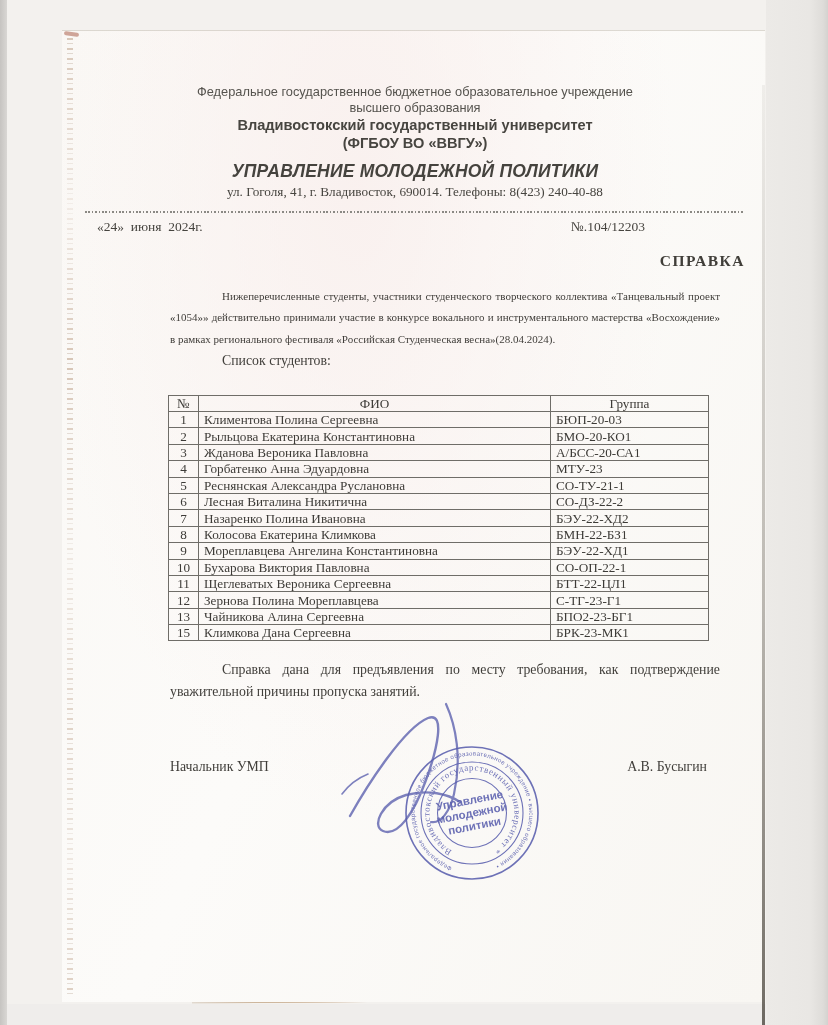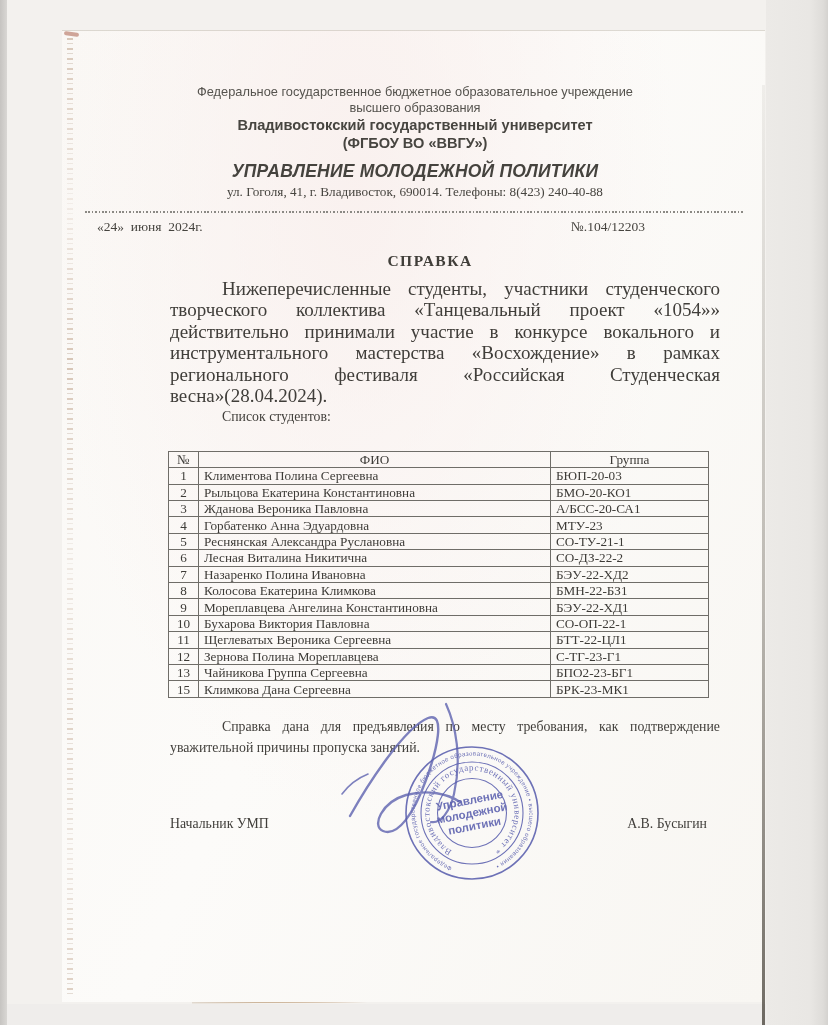--- a/index.html
+++ b/index.html
@@ -59,22 +59,22 @@
   .h-univ,.h-abbr{font-family:"Liberation Sans",sans-serif;font-weight:bold;font-size:14.6px;line-height:17.5px;text-align:center;color:#474540;}
   .h-univ{margin-top:2px;}
   .h-dept{font-family:"Liberation Sans",sans-serif;font-weight:bold;font-size:17.5px;line-height:21px;text-align:center;color:#45433e;margin-top:9px;letter-spacing:.2px;font-style:italic;}
   .h-addr{font-size:13.2px;line-height:16px;text-align:center;color:#46443f;margin-top:2px;}
   .dotted-rule{
     margin-top:11px;height:2px;
     background:repeating-linear-gradient(90deg,#8b8984 0 1.6px,transparent 1.6px 3.4px);
   }
   .meta-row{display:flex;justify-content:space-between;margin-top:6px;padding:0 100px 0 12px;font-size:13.5px;color:#46443f;}
   .meta-row span{white-space:pre;}
-  .doc-title{margin-top:17px;text-align:center;font-weight:bold;font-size:15.5px;letter-spacing:1.5px;color:#403e39;padding-left:30px;}
-  .para{margin:8px 0 0 85px;width:550px;font-size:19px;line-height:21.4px;text-align:justify;text-indent:52px;color:#403e3a;}
+  .doc-title{margin-top:17px;text-align:right;font-weight:bold;font-size:15.5px;letter-spacing:1.5px;color:#403e39;padding-left:30px;}
+  .para{margin:16px 0 0 85px;width:550px;font-size:11px;line-height:21.4px;text-align:justify;text-indent:52px;color:#403e3a;}
   .list-label{margin:0 0 0 137px;font-size:13.8px;line-height:21.4px;color:#403e3a;}
   
   table.students{
     margin:23px 0 0 83px;border-collapse:collapse;width:540px;table-layout:fixed;
     font-size:13.2px;color:#3d3b37;
   }
   table.students th, table.students td{
     border:1px solid #6f6d68;padding:0 5px;height:15.4px;line-height:15px;
     font-weight:normal;overflow:hidden;white-space:nowrap;
   }
@@ -191,21 +191,21 @@
             <td class="fio">Щеглеватых Вероника Сергеевна</td>
             <td class="grp">БТТ-22-ЦЛ1</td>
           </tr>
           <tr>
             <td class="num">12</td>
             <td class="fio">Зернова Полина Мореплавцева</td>
             <td class="grp">С-ТГ-23-Г1</td>
           </tr>
           <tr>
             <td class="num">13</td>
-            <td class="fio">Чайникова Группа Сергеевна</td>
+            <td class="fio">Чайникова Алина Сергеевна</td>
             <td class="grp">БПО2-23-БГ1</td>
           </tr>
           <tr>
             <td class="num">15</td>
             <td class="fio">Климкова Дана Сергеевна</td>
             <td class="grp">БРК-23-МК1</td>
           </tr>
         </tbody>
     </table>
 

